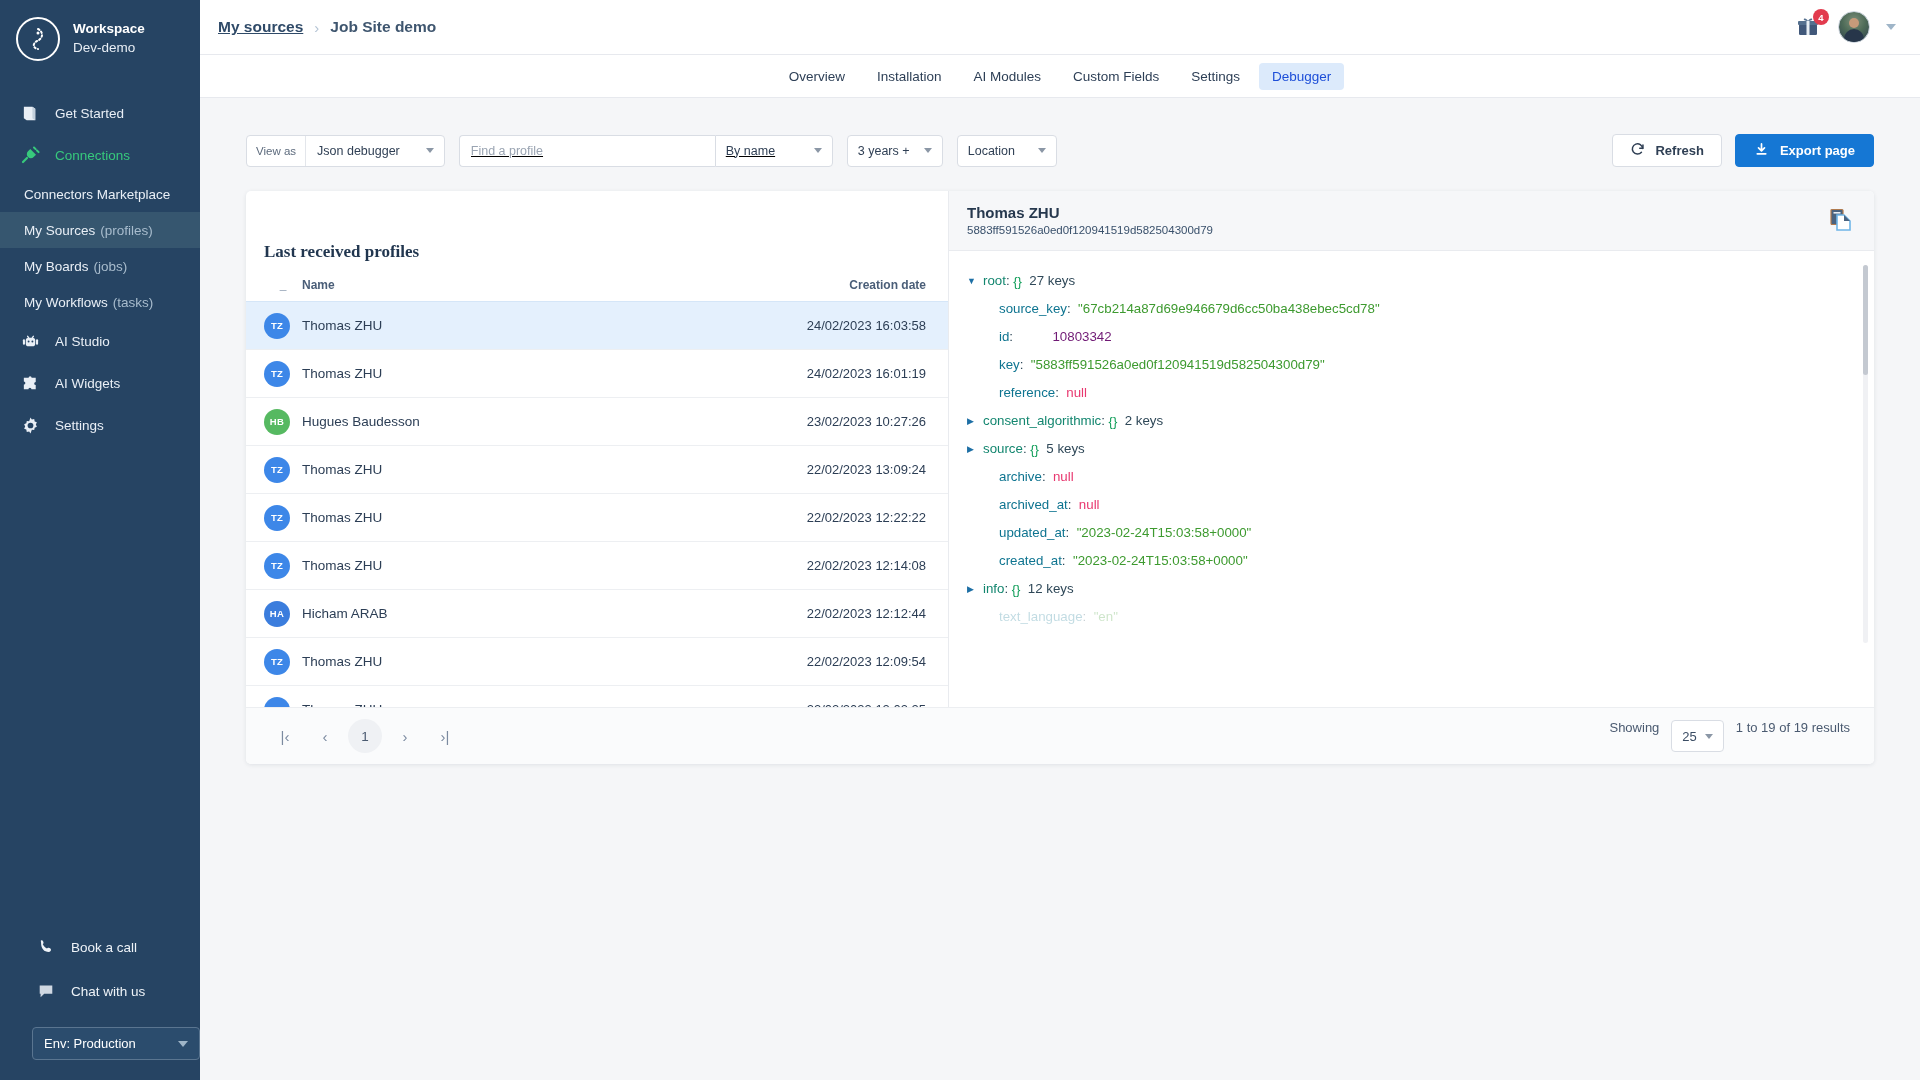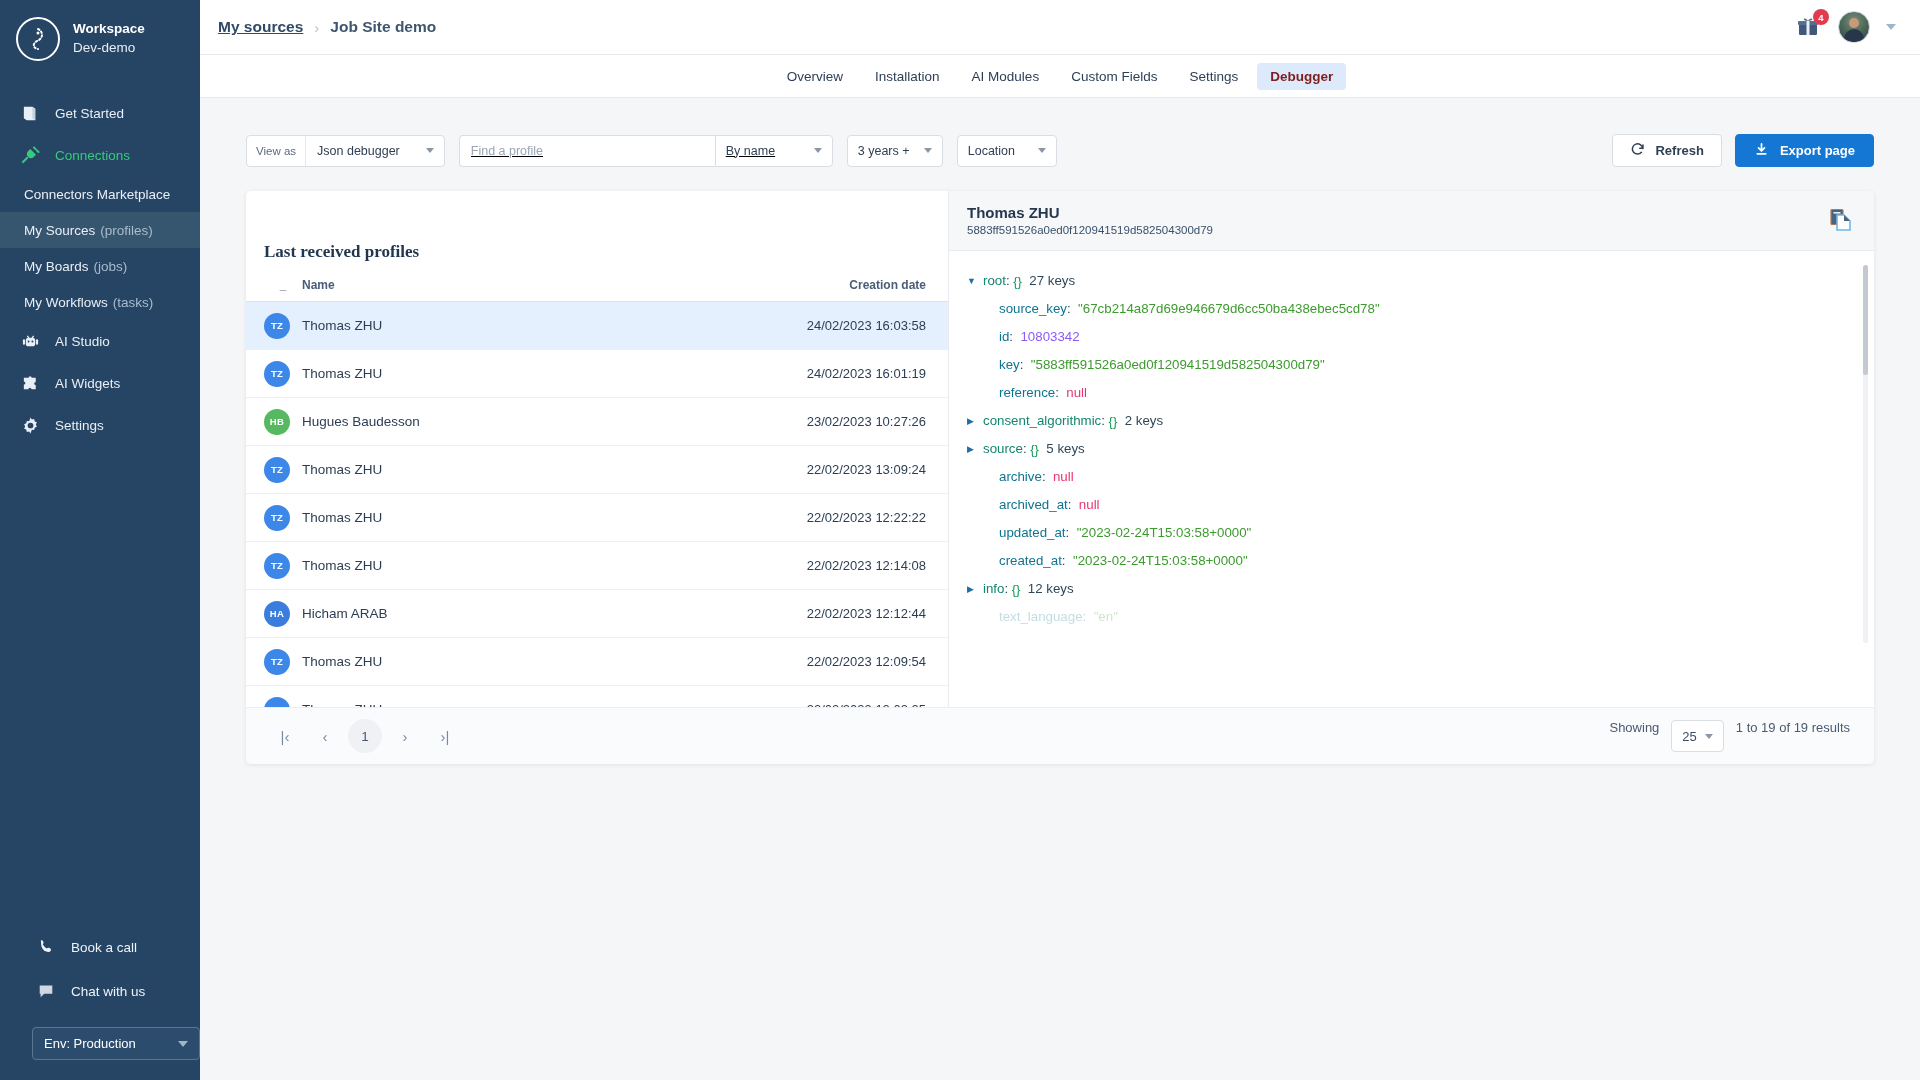--- a/index.html
+++ b/index.html
@@ -94,21 +94,21 @@
   .avatar-photo::before {
     content:''; position:absolute; top:6px; left:50%; transform:translateX(-50%);
     width:10px; height:10px; border-radius:50%; background:#c69a7a; z-index:2;
   }
 
   .tabsbar {
     height: 43px; background: #fff; border-bottom: 1px solid #e7e9ee;
     display:flex; align-items:center; justify-content: center; gap: 6px; flex: 0 0 43px;
   }
   .tab { font-size: 13.5px; color: #2d3f56; padding: 6px 13px; border-radius: 4px; cursor:pointer; }
-  .tab.active { background: #dceafb; color: #7f1d1d; font-weight: 700; }
+  .tab.active { background: #dceafb; color: #1d4ed8; font-weight: 400; }
 
   .content { padding: 36px 46px 0 46px; flex: 1; }
 
   .toolbar { display:flex; align-items:center; justify-content: space-between; margin-bottom: 24px; }
   .toolbar-left { display:flex; align-items:center; gap: 14px; }
   .ctl {
     height: 32px; background:#fff; border: 1px solid #d9dde4; border-radius: 4px;
     display:flex; align-items:center; font-size: 12.5px; color:#2f3f54;
   }
   .viewas { }
@@ -183,21 +183,21 @@
   }
   .jrow { display:flex; align-items:center; height: 28px; white-space:nowrap; }
   .jrow .tri { width: 16px; flex:0 0 16px; color:#1d6fa5; font-size:9px; cursor:pointer; }
   .jrow .tri.blank { }
   .ind1 { padding-left: 16px; }
   .jkey-t { color:#13866f; }
   .jkey-b { color:#0e7490; }
   .jbrace { color:#0f9d58; font-size:13px; }
   .jcount { color:#2f4858; }
   .jstr { color:#3d9a2f; }
-  .jnum { color:#8b5cf6; }
+  .jnum { color:#701a75;margin-left:32px; }
   .jnull { color:#e8376f; }
   .jsep { color:#2f4858; }
   .jfade { opacity:.25; }
   .jscroll {
     position:absolute; right: 6px; top: 14px; width: 5px; height: 110px;
     background:#c4c9d1; border-radius:3px;
   }
   .jscroll-track { position:absolute; right:6px; top:14px; width:5px; height: 378px; background:#f0f1f4; border-radius:3px; }
 
   .card-foot {

